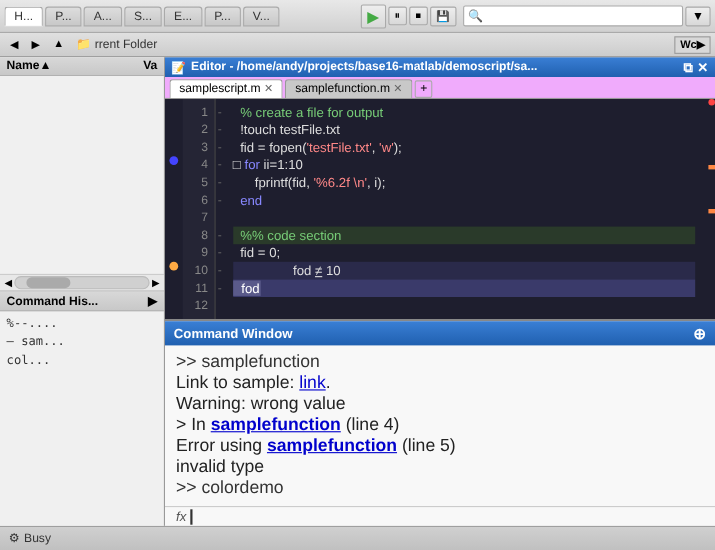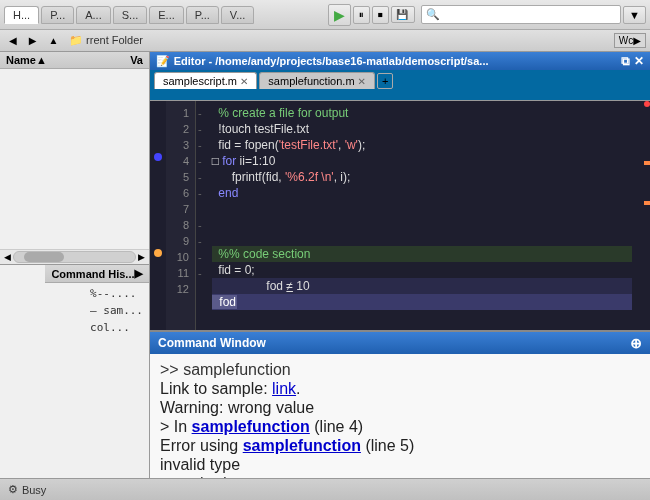--- a/index.html
+++ b/index.html
@@ -46,21 +46,21 @@
     }
     .nav-btn {
       background: transparent; border: 1px solid transparent;
       padding: 1px 4px; cursor: pointer; font-size: 10px;
     }
     .folder-label {
       font-size: 11px; color: #333; padding: 0 4px;
     }
     .word-wrap-btn {
       font-size: 10px; background: #d8d8d8; border: 1px solid #999;
-      padding: 1px 4px; cursor: pointer;
+      padding: 1px 4px; cursor: pointer; font-weight: bold;
     }
 
     
     #main {
       display: flex; height: calc(500px - 52px - 22px);
     }
 
     
     #left-panel {
       width: 150px; display: flex; flex-direction: column;
@@ -93,21 +93,21 @@
       position: relative;
     }
     .scroll-thumb {
       width: 40px; height: 10px; background: #aaa;
       border-radius: 5px; position: absolute; left: 10px; top: 0;
     }
     .scroll-arrow { font-size: 9px; cursor: pointer; padding: 0 2px; }
 
     
     #cmd-history {
-      flex: 1; display: flex; flex-direction: column; align-items: flex-end;
+      flex: 1; display: flex; flex-direction: column;
     }
     .cmd-list { flex: 1; overflow: auto; padding: 2px; }
     .cmd-item {
       padding: 2px 4px; font-size: 11px; font-family: monospace;
       color: #333;
     }
 
     
     #right-panel {
       flex: 1; display: flex; flex-direction: column;
@@ -121,22 +121,22 @@
     }
     .editor-titlebar {
       display: flex; align-items: center;
       background: linear-gradient(to bottom, #3a7fd5, #2060b0);
       color: white; padding: 2px 6px; font-size: 11px; font-weight: bold;
     }
     .editor-titlebar-title { flex: 1; }
     .editor-close { cursor: pointer; font-size: 12px; margin-left: 4px; }
     .editor-tabs {
       display: flex; align-items: flex-end;
-      background: #0369a1; border-bottom: 1px solid #999;
-      padding: 2px 4px 11px; gap: 2px;
+      background: #f0abfc; border-bottom: 1px solid #999;
+      padding: 2px 4px 0; gap: 2px;
     }
     .editor-tab {
       background: #c8c8c8; border: 1px solid #999; border-bottom: none;
       border-radius: 3px 3px 0 0; padding: 2px 8px; font-size: 11px;
       cursor: pointer; display: flex; align-items: center; gap: 3px;
     }
     .editor-tab.active { background: #fff; }
     .editor-tab-close { font-size: 10px; cursor: pointer; color: #666; }
     .editor-tab-add { background: transparent; border: 1px solid #aaa;
       border-radius: 2px; padding: 1px 4px; cursor: pointer; font-size: 11px; }
@@ -361,21 +361,21 @@
           <div style="height:16px;line-height:16px;"></div>
         </div>
         <div class="code-content">
           <div class="code-line"><span class="c-comment">  % create a file for output</span></div>
           <div class="code-line"><span class="c-normal">  !touch testFile.txt</span></div>
           <div class="code-line"><span class="c-normal">  fid = fopen(</span><span class="c-string">'testFile.txt'</span><span class="c-normal">, </span><span class="c-string">'w'</span><span class="c-normal">);</span></div>
           <div class="code-line"><span class="c-normal">□ </span><span class="c-keyword">for</span><span class="c-normal"> ii=1:10</span></div>
           <div class="code-line"><span class="c-normal">      fprintf(fid, </span><span class="c-string">'%6.2f \n'</span><span class="c-normal">, i);</span></div>
           <div class="code-line"><span class="c-normal">  </span><span class="c-keyword">end</span></div>
           <div class="code-line"></div>
-          <div class="code-line c-section" style="background:#2a3a2a;margin-top:29px;"><span class="c-comment">  %% code section</span></div>
+          <div class="code-line c-section" style="background:#2a3a2a;"><span class="c-comment">  %% code section</span></div>
           <div class="code-line"><span class="c-normal">  fid = 0;</span></div>
           <div class="code-line highlighted"><span class="c-normal">  fod </span><span style="text-decoration:underline;color:#ddd;">≠</span><span class="c-normal"> 10</span></div>
           <div class="code-line selected"><span style="background:#5a5a8a;color:#fff;padding:0 1px;">  fod</span></div>
           <div class="code-line"></div>
         </div>
 
         <div style="width:10px;background:#1e1e2e;position:relative;">
           <div style="position:absolute;top:0;right:0;width:6px;height:6px;background:#f44;border-radius:50%;"></div>
           <div style="position:absolute;top:60px;right:0;width:6px;height:4px;background:#f84;"></div>
           <div style="position:absolute;top:100px;right:0;width:6px;height:4px;background:#f84;"></div>

